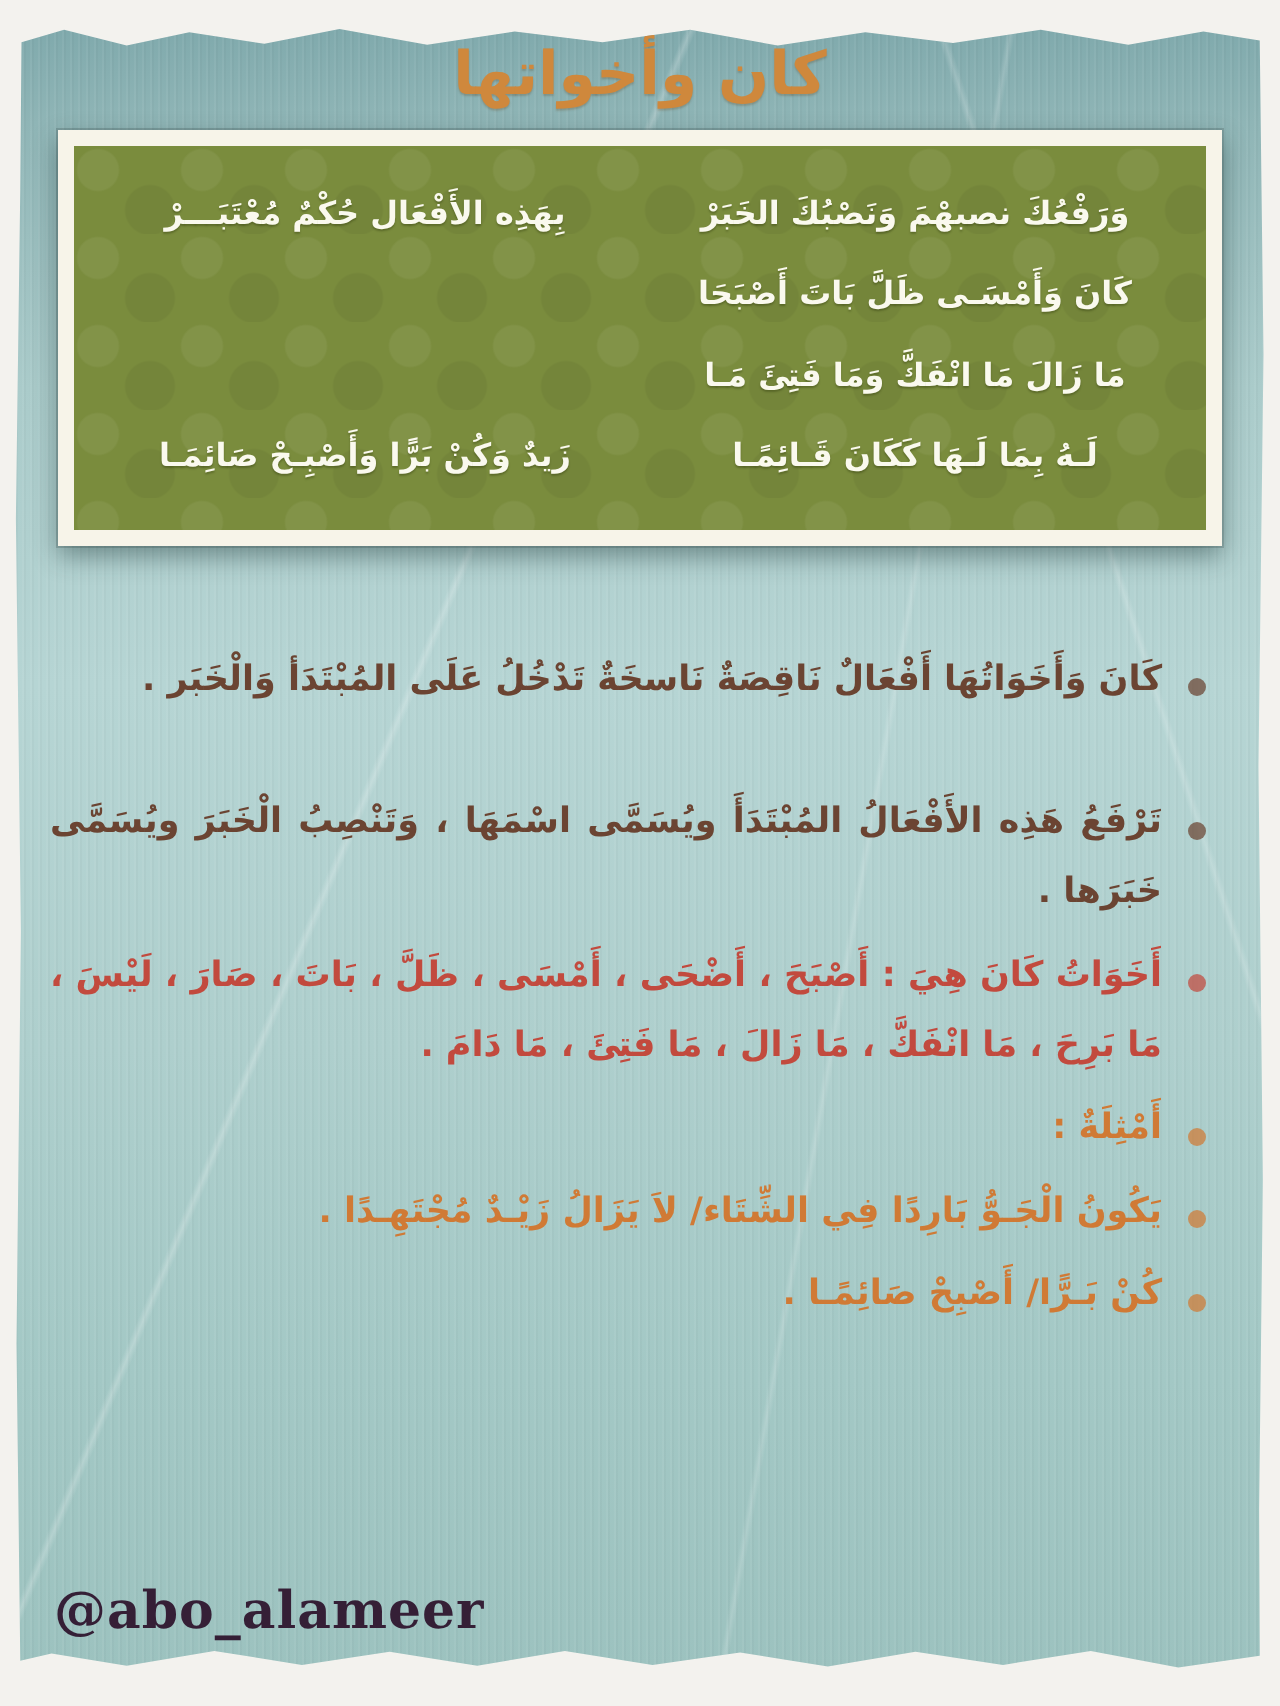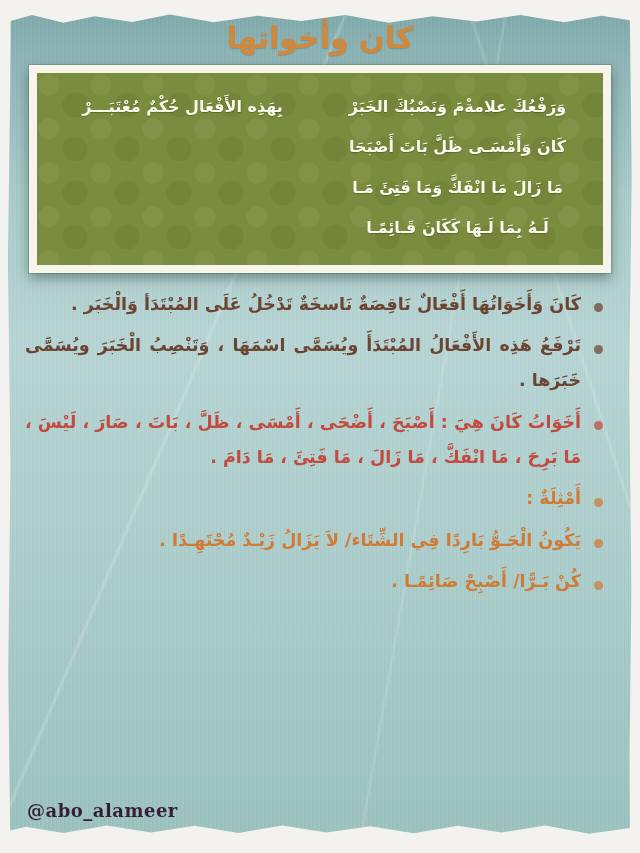--- a/index.html
+++ b/index.html
@@ -79,66 +79,67 @@
   .note {
     position: relative;
     padding-right: 26px;
     margin-bottom: 6px;
     font-weight: bold;
     font-size: 17.5px;
     line-height: 2.02;
     text-align: justify;
     text-align-last: right;
   }
-  .note[data-color="brown"]  { color: #6b4432; }
+  .note[data-color="brown"]  { color: #6b4432; margin-top: 36px; }
   .note[data-color="red"]    { color: #c24a3e; }
   .note[data-color="orange"] { color: #d07a35; }
   .dot {
     position: absolute;
     right: 4px;
     top: 0.95em;
     width: 9px;
     height: 9px;
     border-radius: 50%;
     background: currentColor;
     opacity: 0.72;
   }
   .watermark {
     position: absolute;
     left: 20px;
     bottom: 16px;
     font-family: "DejaVu Serif", serif;
     font-weight: bold;
-    font-size: 18px;
+    font-size: 26px;
     letter-spacing: 0.5px;
     color: #351f36;
   }
 </style>
 </head>
 <body>
 
 <div class="stage">
   <div class="paper">
 
     <h1 class="page-title">كان وأخواتها</h1>
 
     <div class="poem-frame">
       <div class="poem">
         <div class="verse-row">
-          <div class="hemistich">وَرَفْعُكَ علامةْمَ وَنَصْبُكَ الخَبَرْ</div>
+          <div class="hemistich">وَرَفْعُكَ نصبهْمَ وَنَصْبُكَ الخَبَرْ</div>
           <div class="hemistich">بِهَذِه الأَفْعَال حُكْمٌ مُعْتَبَـــرْ</div>
         </div>
         <div class="verse-row">
           <div class="hemistich">كَانَ وَأَمْسَـى ظَلَّ بَاتَ أَصْبَحَا</div>
         </div>
         <div class="verse-row">
           <div class="hemistich">مَا زَالَ مَا انْفَكَّ وَمَا فَتِئَ مَـا</div>
         </div>
         <div class="verse-row">
           <div class="hemistich">لَـهُ بِمَا لَـهَا كَكَانَ قَـائِمًـا</div>
+          <div class="hemistich">زَيدٌ وَكُنْ بَرًّا وَأَصْبِـحْ صَائِمَـا</div>
         </div>
       </div>
     </div>
 
     <ul class="notes">
       <li class="note" data-color="brown">
         <span class="dot"></span><span>كَانَ وَأَخَوَاتُهَا أَفْعَالٌ نَاقِصَةٌ نَاسخَةٌ تَدْخُلُ عَلَى المُبْتَدَأ وَالْخَبَر .</span>
       </li>
       <li class="note" data-color="brown">
         <span class="dot"></span><span>تَرْفَعُ هَذِه الأَفْعَالُ المُبْتَدَأَ ويُسَمَّى اسْمَهَا ، وَتَنْصِبُ الْخَبَرَ ويُسَمَّى خَبَرَها .</span>

